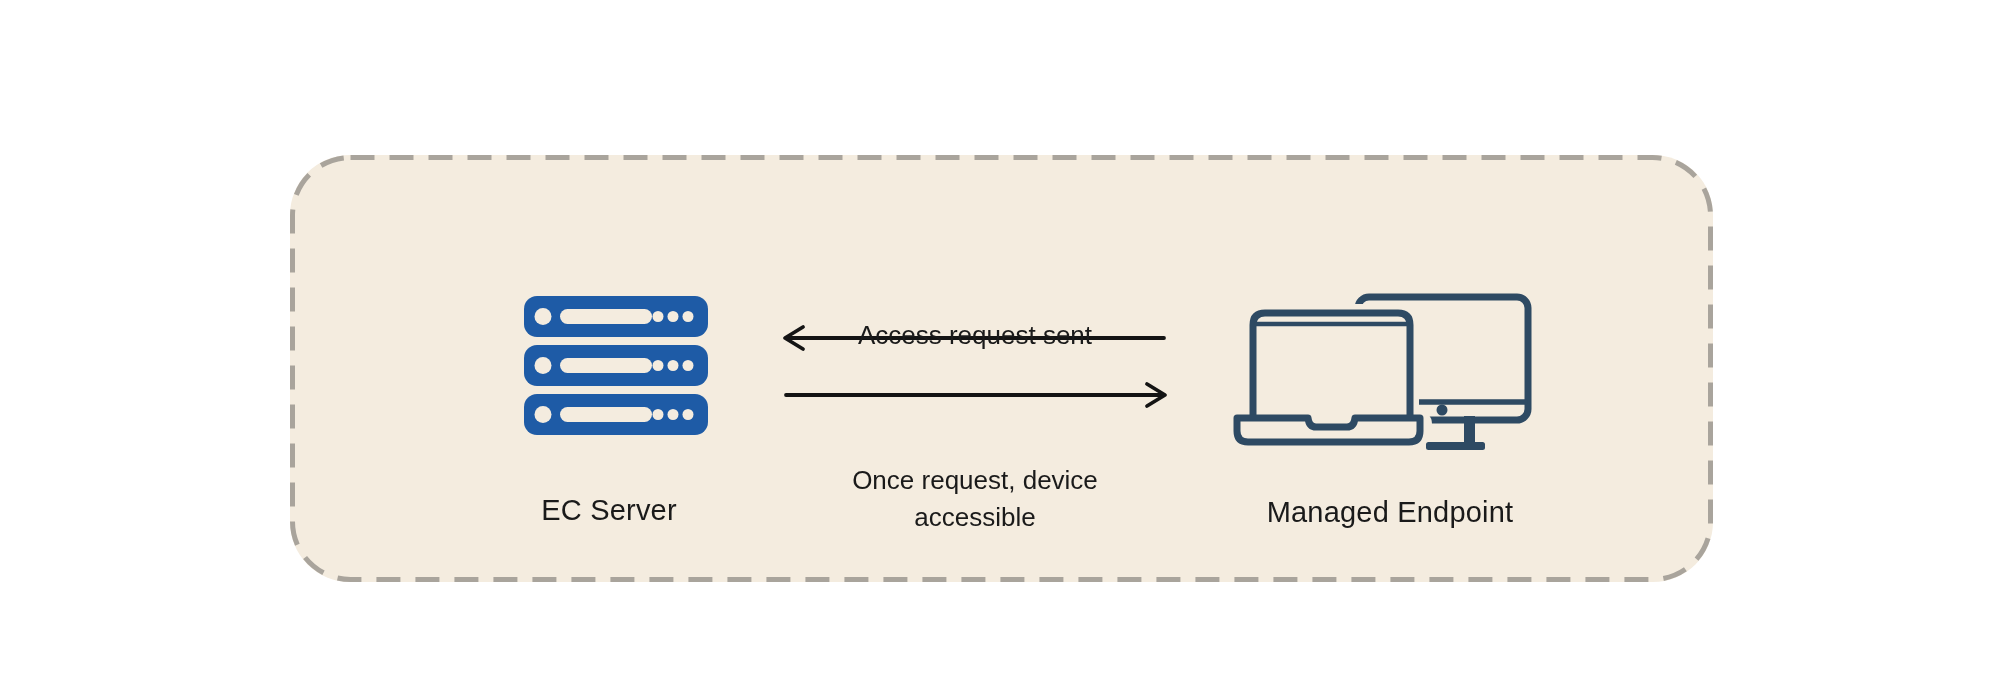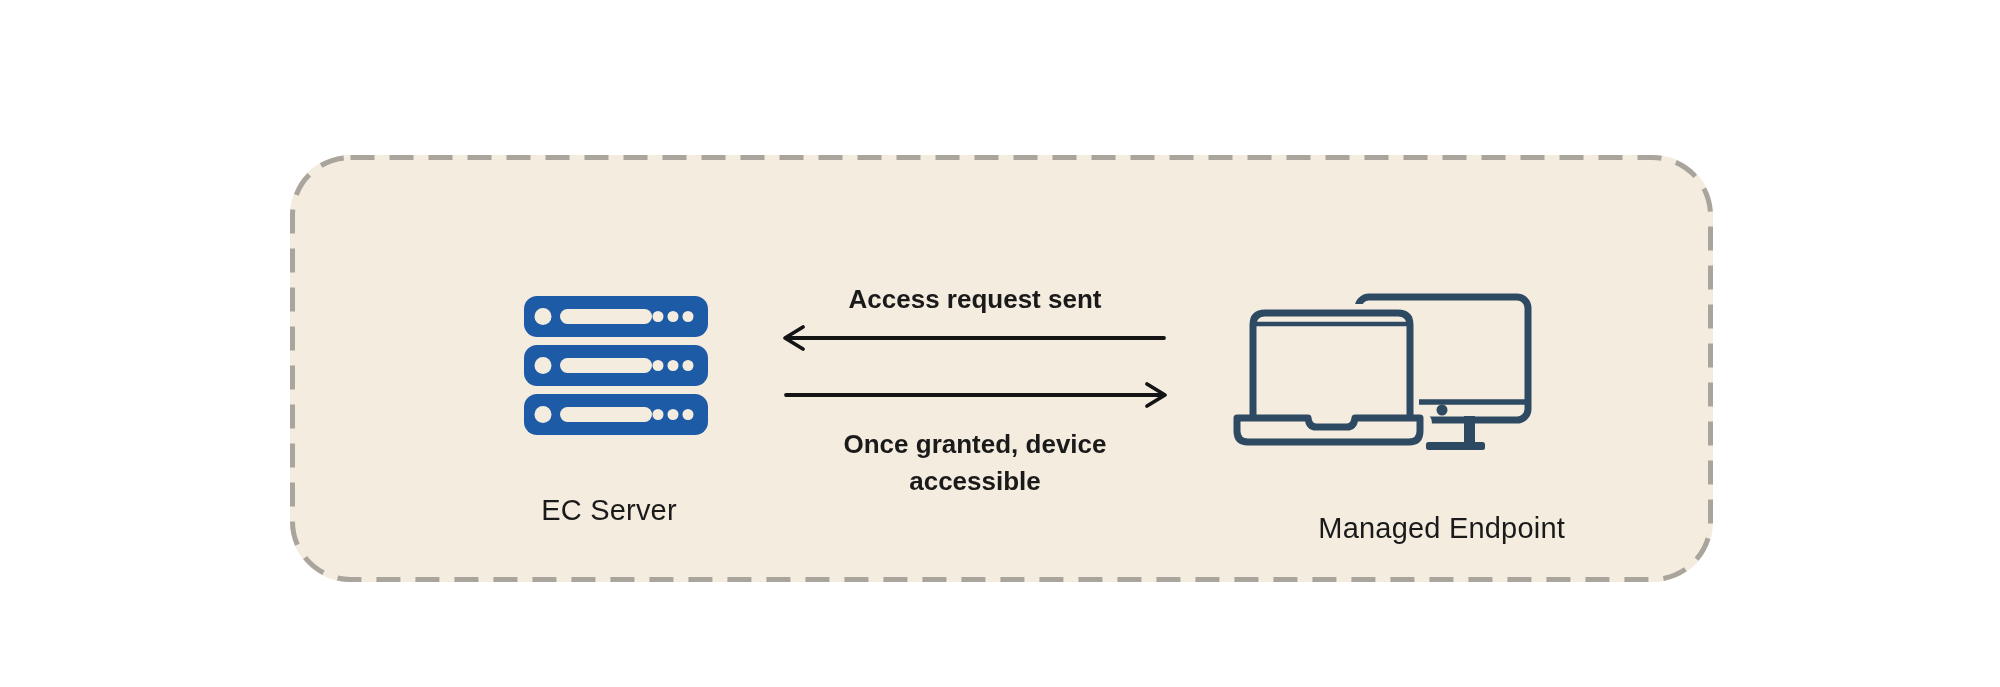--- a/index.html
+++ b/index.html
@@ -31,22 +31,23 @@
     color: #1a1a1a;
     text-align: center;
   }
   .node-label {
     font-size: 29px;
     font-weight: 500;
     letter-spacing: 0.2px;
   }
   .flow-label {
     font-size: 26px;
-    font-weight: 700;
+    font-weight: 400;
     line-height: 37px;
+    margin-top: 36px;
   }
   .cutout { fill: #f4ecdf; }
 </style>
 </head>
 <body>
 
 <div class="canvas">
 
   <div class="panel">
     <svg class="panel-border-svg" viewBox="0 0 1423 427">
@@ -104,32 +105,32 @@
       <rect x="190" y="152" width="59" height="8" rx="2.5"></rect>
     </g>
 
     <g fill="none" stroke-width="7" stroke-linecap="round" stroke-linejoin="round" stroke="#2e4a63">
       <path d="M17 128 V35 Q17 23 29 23 H162 Q174 23 174 35 V128" fill="none"></path>
       <line x1="20" y1="34" x2="171" y2="34" stroke-width="4.5"></line>
       <path d="M1 128 H72 Q73 137 80 137 H111 Q118 137 119 128 H184 V141 Q184 152 173 152 H12 Q1 152 1 141 Z" class="cutout"></path>
     </g>
   </svg>
 
-  <div class="label node-label" style="left:1215px; top:512px; width:350px;text-align:right;">Managed Endpoint</div>
+  <div class="label node-label" style="left:1215px; top:496px; width:350px;">Managed Endpoint</div>
 
   <svg class="abs" style="left:770px; top:320px;" width="420" height="90" viewBox="0 0 420 90">
 
     <g fill="none" stroke-width="3.8" stroke-linecap="round" stroke-linejoin="round" stroke="#141414">
       <line x1="17" y1="18" x2="394" y2="18"></line>
       <path d="M33 7 L15 18 L33 29"></path>
     </g>
 
     <g fill="none" stroke-width="3.8" stroke-linecap="round" stroke-linejoin="round" stroke="#141414">
       <line x1="16" y1="75" x2="393" y2="75"></line>
       <path d="M377 64 L395 75 L377 86"></path>
     </g>
   </svg>
 
   <div class="label flow-label" style="left:775px; top:281px; width:400px;">Access request sent</div>
 
-  <div class="label flow-label" style="left:810px; top:426px; width:330px;">Once granted, device accessible</div>
+  <div class="label flow-label" style="left:810px; top:426px; width:330px;">Once request, device accessible</div>
 
 </div>
 
 </body></html>

